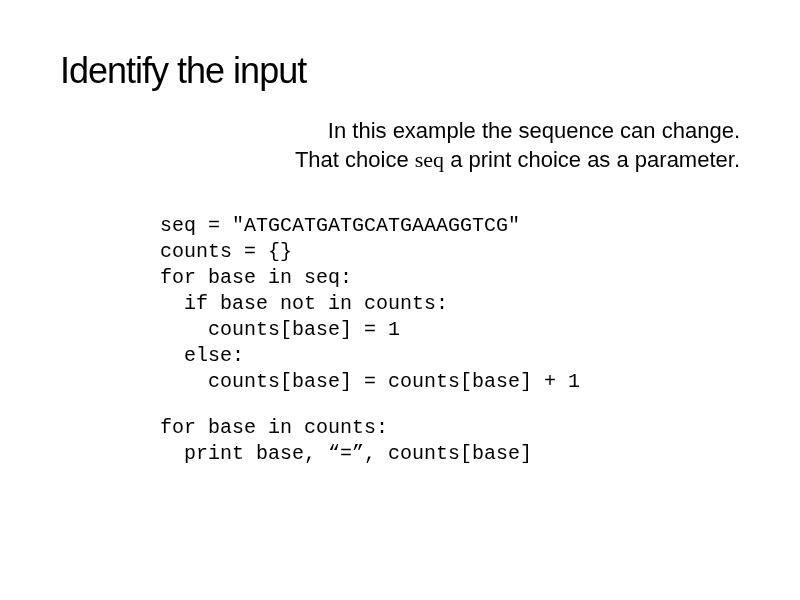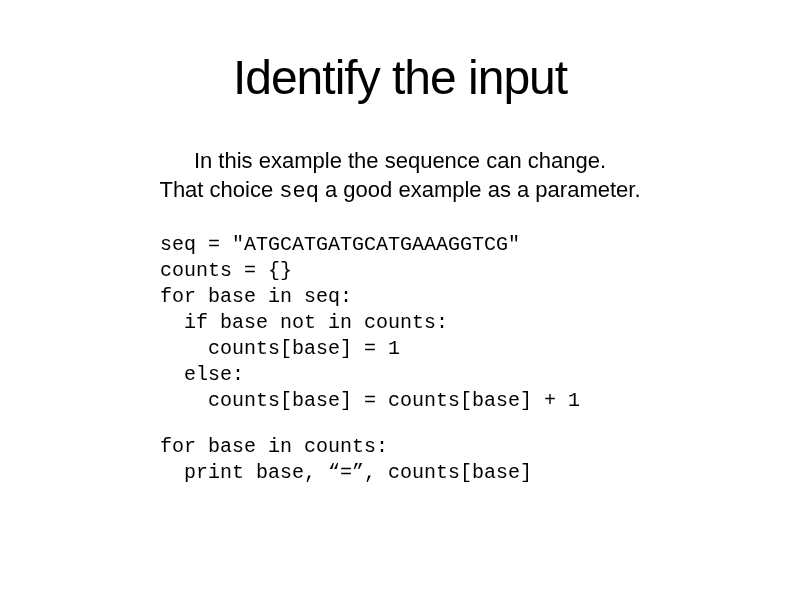--- a/index.html
+++ b/index.html
@@ -9,55 +9,54 @@
     }
     body {
       width: 800px;
       height: 600px;
       background: #ffffff;
       font-family: Arial, Helvetica, sans-serif;
       color: #000000;
       padding: 30px 60px;
     }
     .title {
-      font-size: 48px;
+      font-size: 36px;
       font-weight: normal;
-      text-align: center;
       margin-top: 20px;
-      margin-bottom: 42px;
+      margin-bottom: 25px;
       letter-spacing: -1px;
     }
     .description {
       font-size: 22px;
-      text-align: center;
+      text-align: right;
       line-height: 1.3;
-      margin-bottom: 26px;
+      margin-bottom: 39px;
     }
     .inline-code {
-      font-family: Liberation Mono, monospace;
+      font-family: Liberation Serif, serif;
     }
     .code-block {
       font-family: "Courier New", Courier, monospace;
       font-size: 20px;
       line-height: 1.3;
       white-space: pre;
       margin-left: 100px;
     }
     .code-gap {
       height: 20px;
     }
   </style>
 </head>
 <body>
 
 <h1 class="title">Identify the input</h1>
 
 <div class="description">
   <span>In this example the sequence can change.</span><br>
-  <span>That choice </span><span class="inline-code">seq</span><span> a good example as a parameter.</span>
+  <span>That choice </span><span class="inline-code">seq</span><span> a print choice as a parameter.</span>
 </div>
 
 <div class="code-block">seq = "ATGCATGATGCATGAAAGGTCG"
 counts = {}
 for base in seq:
   if base not in counts:
     counts[base] = 1
   else:
     counts[base] = counts[base] + 1</div>
 <div class="code-gap"></div>

